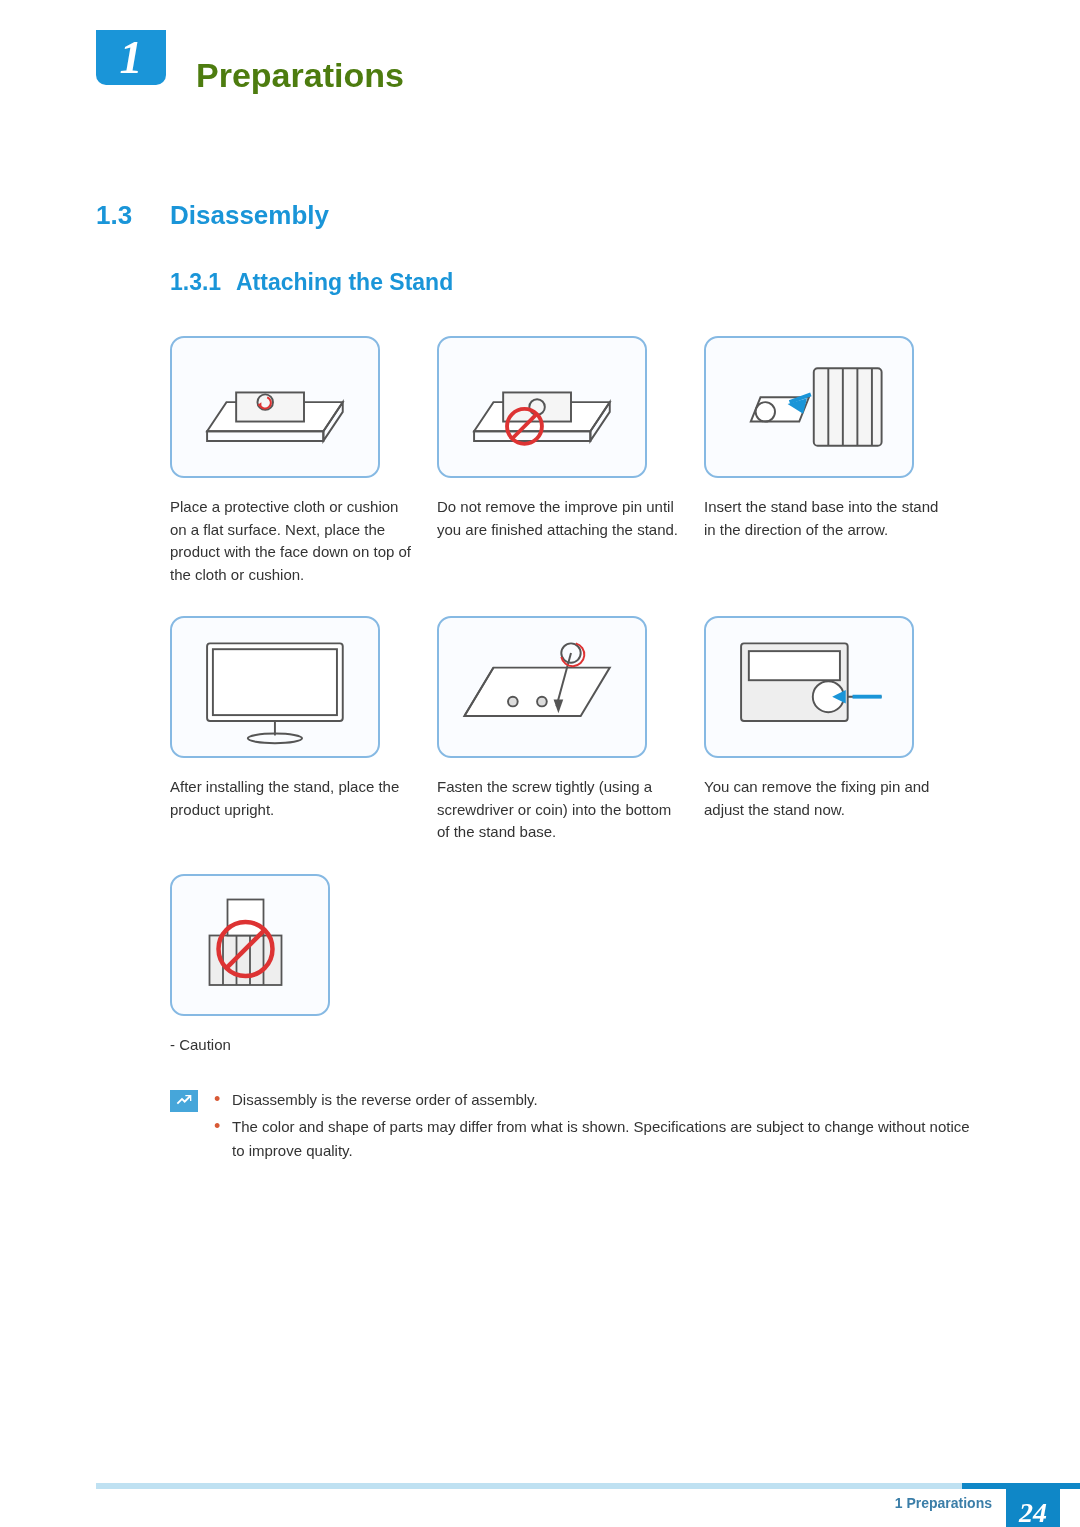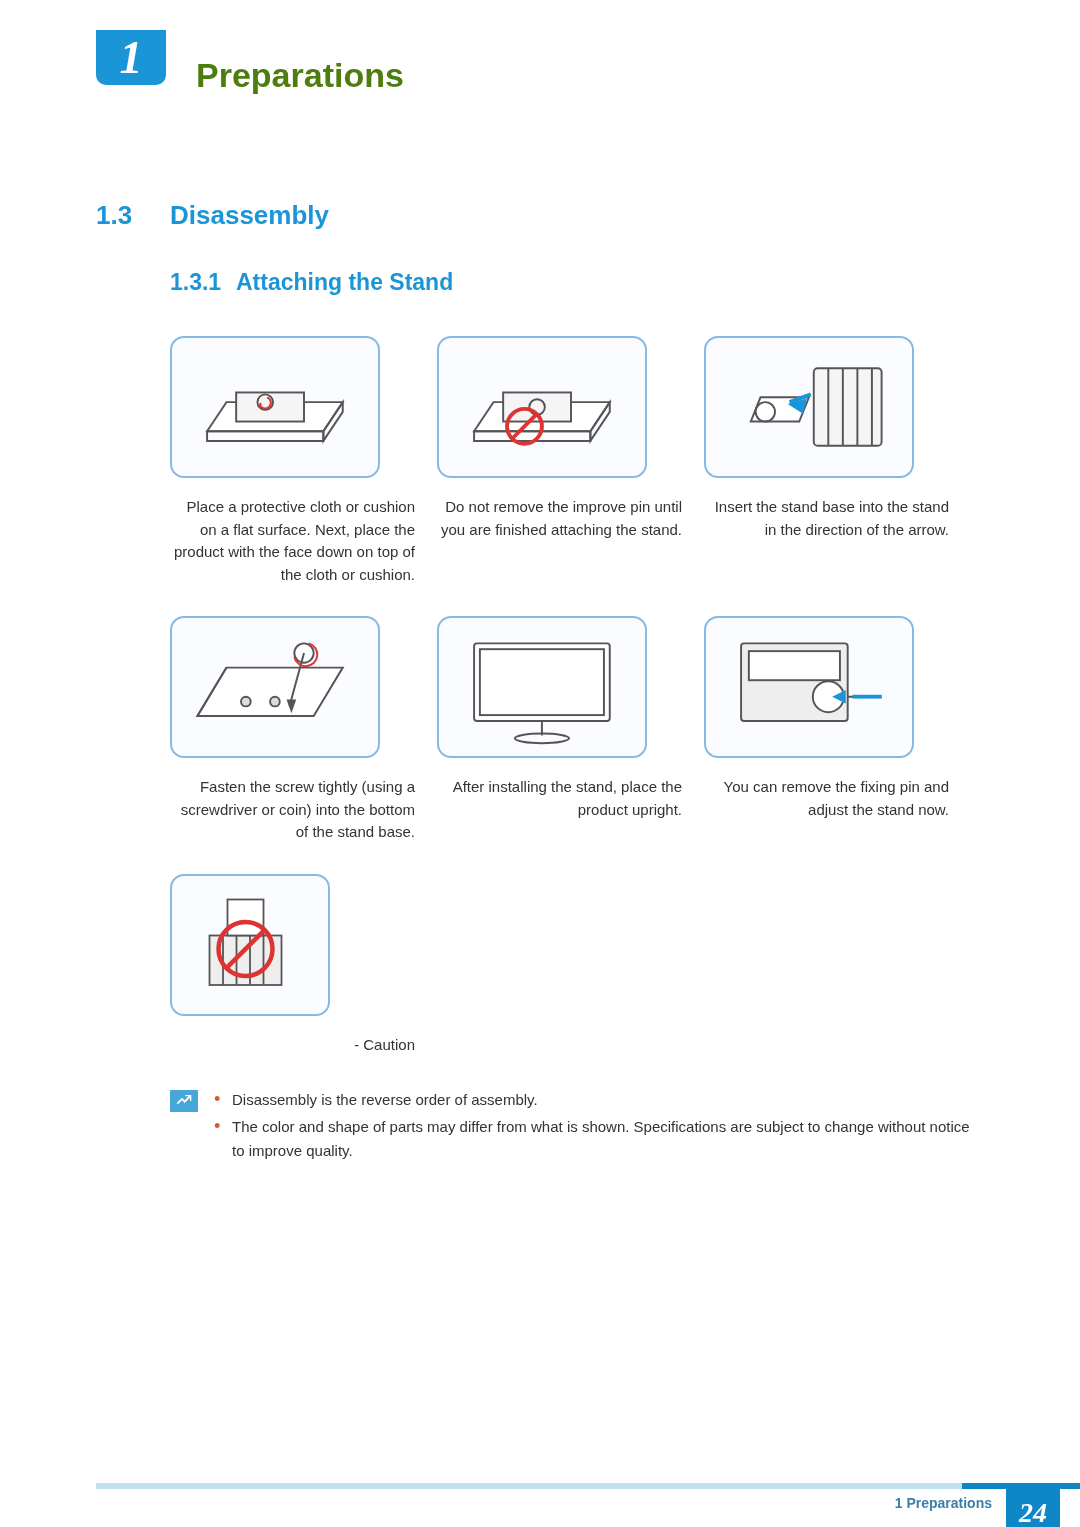--- a/index.html
+++ b/index.html
@@ -77,21 +77,20 @@
     margin-left: 170px;
     margin-right: 100px;
   }
   .step-grid {
     display: flex;
     flex-wrap: wrap;
     gap: 30px 22px;
   }
   .step {
     width: 245px;
-    text-align: right;
   }
   .step-img {
     width: 210px;
     height: 142px;
     border: 2px solid #86b9e3;
     border-radius: 14px;
     background: #fafcff;
     margin-bottom: 18px;
     display: flex;
     align-items: center;
@@ -259,52 +258,52 @@
               </g>
             </svg>
         </div>
         <div class="step-caption">Insert the stand base into the stand in the direction of the arrow.</div>
       </div>
 
       <div class="step">
         <div class="step-img">
           <svg viewBox="0 0 200 130">
               <g stroke="#555" stroke-width="2" fill="none">
+                <rect x="30" y="20" width="140" height="80" rx="3" fill="#fff"></rect>
+                <rect x="36" y="26" width="128" height="68" fill="#fff"></rect>
+                <line x1="100" y1="100" x2="100" y2="115"></line>
+                <ellipse cx="100" cy="118" rx="28" ry="5"></ellipse>
+              </g>
+            </svg>
+        </div>
+        <div class="step-caption">After installing the stand, place the product upright.</div>
+      </div>
+
+      <div class="step">
+        <div class="step-img">
+          <svg viewBox="0 0 200 130">
+              <g stroke="#555" stroke-width="2" fill="none">
                 <polygon points="20,95 140,95 170,45 50,45" fill="#fff"></polygon>
                 <line x1="50" y1="45" x2="20" y2="95"></line>
                 <circle cx="70" cy="80" r="5" fill="#ddd"></circle>
                 <circle cx="100" cy="80" r="5" fill="#ddd"></circle>
                 <circle cx="130" cy="30" r="10"></circle>
                 <line x1="130" y1="30" x2="115" y2="85" stroke="#555"></line>
                 <polygon points="112,78 122,78 117,92" fill="#555" stroke="none"></polygon>
                 <path d="M135,20 A12,12 0 1 1 120,34" stroke="#d33" stroke-width="2"></path>
               </g>
             </svg>
         </div>
         <div class="step-caption">Fasten the screw tightly (using a screwdriver or coin) into the bottom of the stand base.</div>
       </div>
 
       <div class="step">
         <div class="step-img">
           <svg viewBox="0 0 200 130">
               <g stroke="#555" stroke-width="2" fill="none">
-                <rect x="30" y="20" width="140" height="80" rx="3" fill="#fff"></rect>
-                <rect x="36" y="26" width="128" height="68" fill="#fff"></rect>
-                <line x1="100" y1="100" x2="100" y2="115"></line>
-                <ellipse cx="100" cy="118" rx="28" ry="5"></ellipse>
-              </g>
-            </svg>
-        </div>
-        <div class="step-caption">After installing the stand, place the product upright.</div>
-      </div>
-
-      <div class="step">
-        <div class="step-img">
-          <svg viewBox="0 0 200 130">
-              <g stroke="#555" stroke-width="2" fill="none">
                 <rect x="30" y="20" width="110" height="80" rx="3" fill="#eee"></rect>
                 <rect x="38" y="28" width="94" height="30" fill="#fff"></rect>
                 <circle cx="120" cy="75" r="16" fill="#fff"></circle>
                 <line x1="140" y1="75" x2="175" y2="75"></line>
                 <polygon points="138,68 138,82 124,75" fill="#1a95d8" stroke="none"></polygon>
                 <line x1="175" y1="75" x2="145" y2="75" stroke="#1a95d8" stroke-width="4"></line>
               </g>
             </svg>
         </div>
         <div class="step-caption">You can remove the fixing pin and adjust the stand now.</div>

